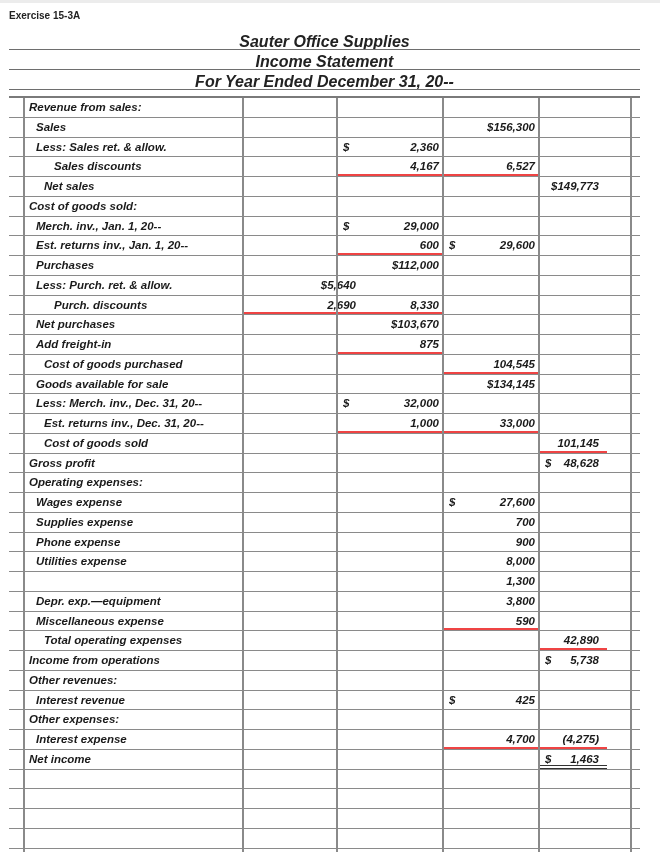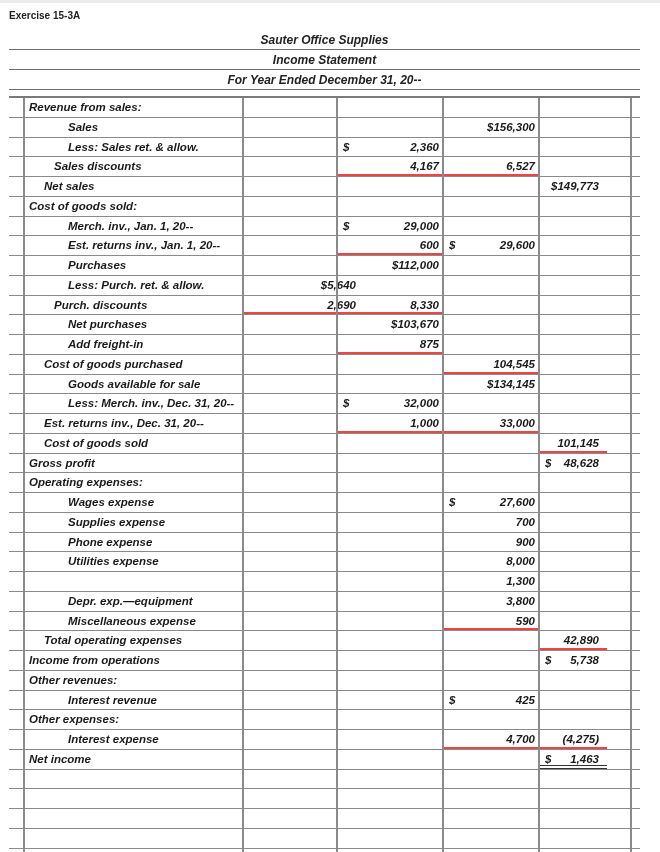--- a/index.html
+++ b/index.html
@@ -2,37 +2,37 @@
 <html><head>
 <meta charset="utf-8">
 <style>
   html, body { margin: 0; padding: 0; }
   body {
     width: 660px; height: 852px; overflow: hidden; background: #ffffff;
     font-family: "Liberation Sans", sans-serif; color: #1a1a1a; position: relative;
   }
   .topstrip { position: absolute; left: 0; top: 0; width: 660px; height: 3px; background: #ececec; }
   .exercise { position: absolute; left: 9px; top: 10px; font-size: 10px; font-weight: bold; color: #222; }
-  .heading-line { position: absolute; left: 9px; width: 631px; text-align: center; font-size: 12px; font-weight: bold; font-style: italic; color: #222; }
+  .heading-line { position: absolute; left: 9px; width: 631px; text-align: center; font-size: 16px; font-weight: bold; font-style: italic; color: #222; }
   .rule { position: absolute; left: 9px; width: 631px; height: 1px; background: #6e6e6e; }
   .rule.thick { height: 2px; background: #7a7a7a; }
 
   .grid { position: absolute; left: 9px; top: 98px; width: 631px; }
   .row { position: relative; height: 19.75px; box-sizing: border-box; border-bottom: 1.5px solid #8a8a8a; }
   .cell { position: absolute; top: 0; height: 100%; box-sizing: border-box; font-size: 11.5px; font-weight: bold; font-style: italic; line-height: 19px; white-space: nowrap; }
   .c-label { left: 15px; width: 219px; padding-left: 5px; }
   .c-a { left: 234px; width: 117px; text-align: right; padding-right: 4px; }
   .c-b { left: 328px; width: 106px; text-align: right; padding-right: 4px; }
   .c-c { left: 434px; width: 96px; text-align: right; padding-right: 4px; }
   .c-d { left: 530px; width: 68px; text-align: right; padding-right: 8px; }
   .vline { position: absolute; top: 98px; width: 2px; height: 754px; background: #8a8a8a; }
   .ul { border-bottom: 2px solid #ef4444; }
   .dul { border-bottom: 4px double #333; }
   .dollar { float: left; padding-left: 6px; }
-  .ind1 { padding-left: 12px; margin-left: 32px; }
+  .ind1 { padding-left: 12px; }
   .ind2 { padding-left: 20px; }
   .ind3 { padding-left: 30px; }
 </style>
 </head>
 <body>
 
 <div class="topstrip"></div>
 <div class="exercise">Exercise 15-3A</div>
 
 <div class="heading-line" style="top:33px;">Sauter Office Supplies</div>

